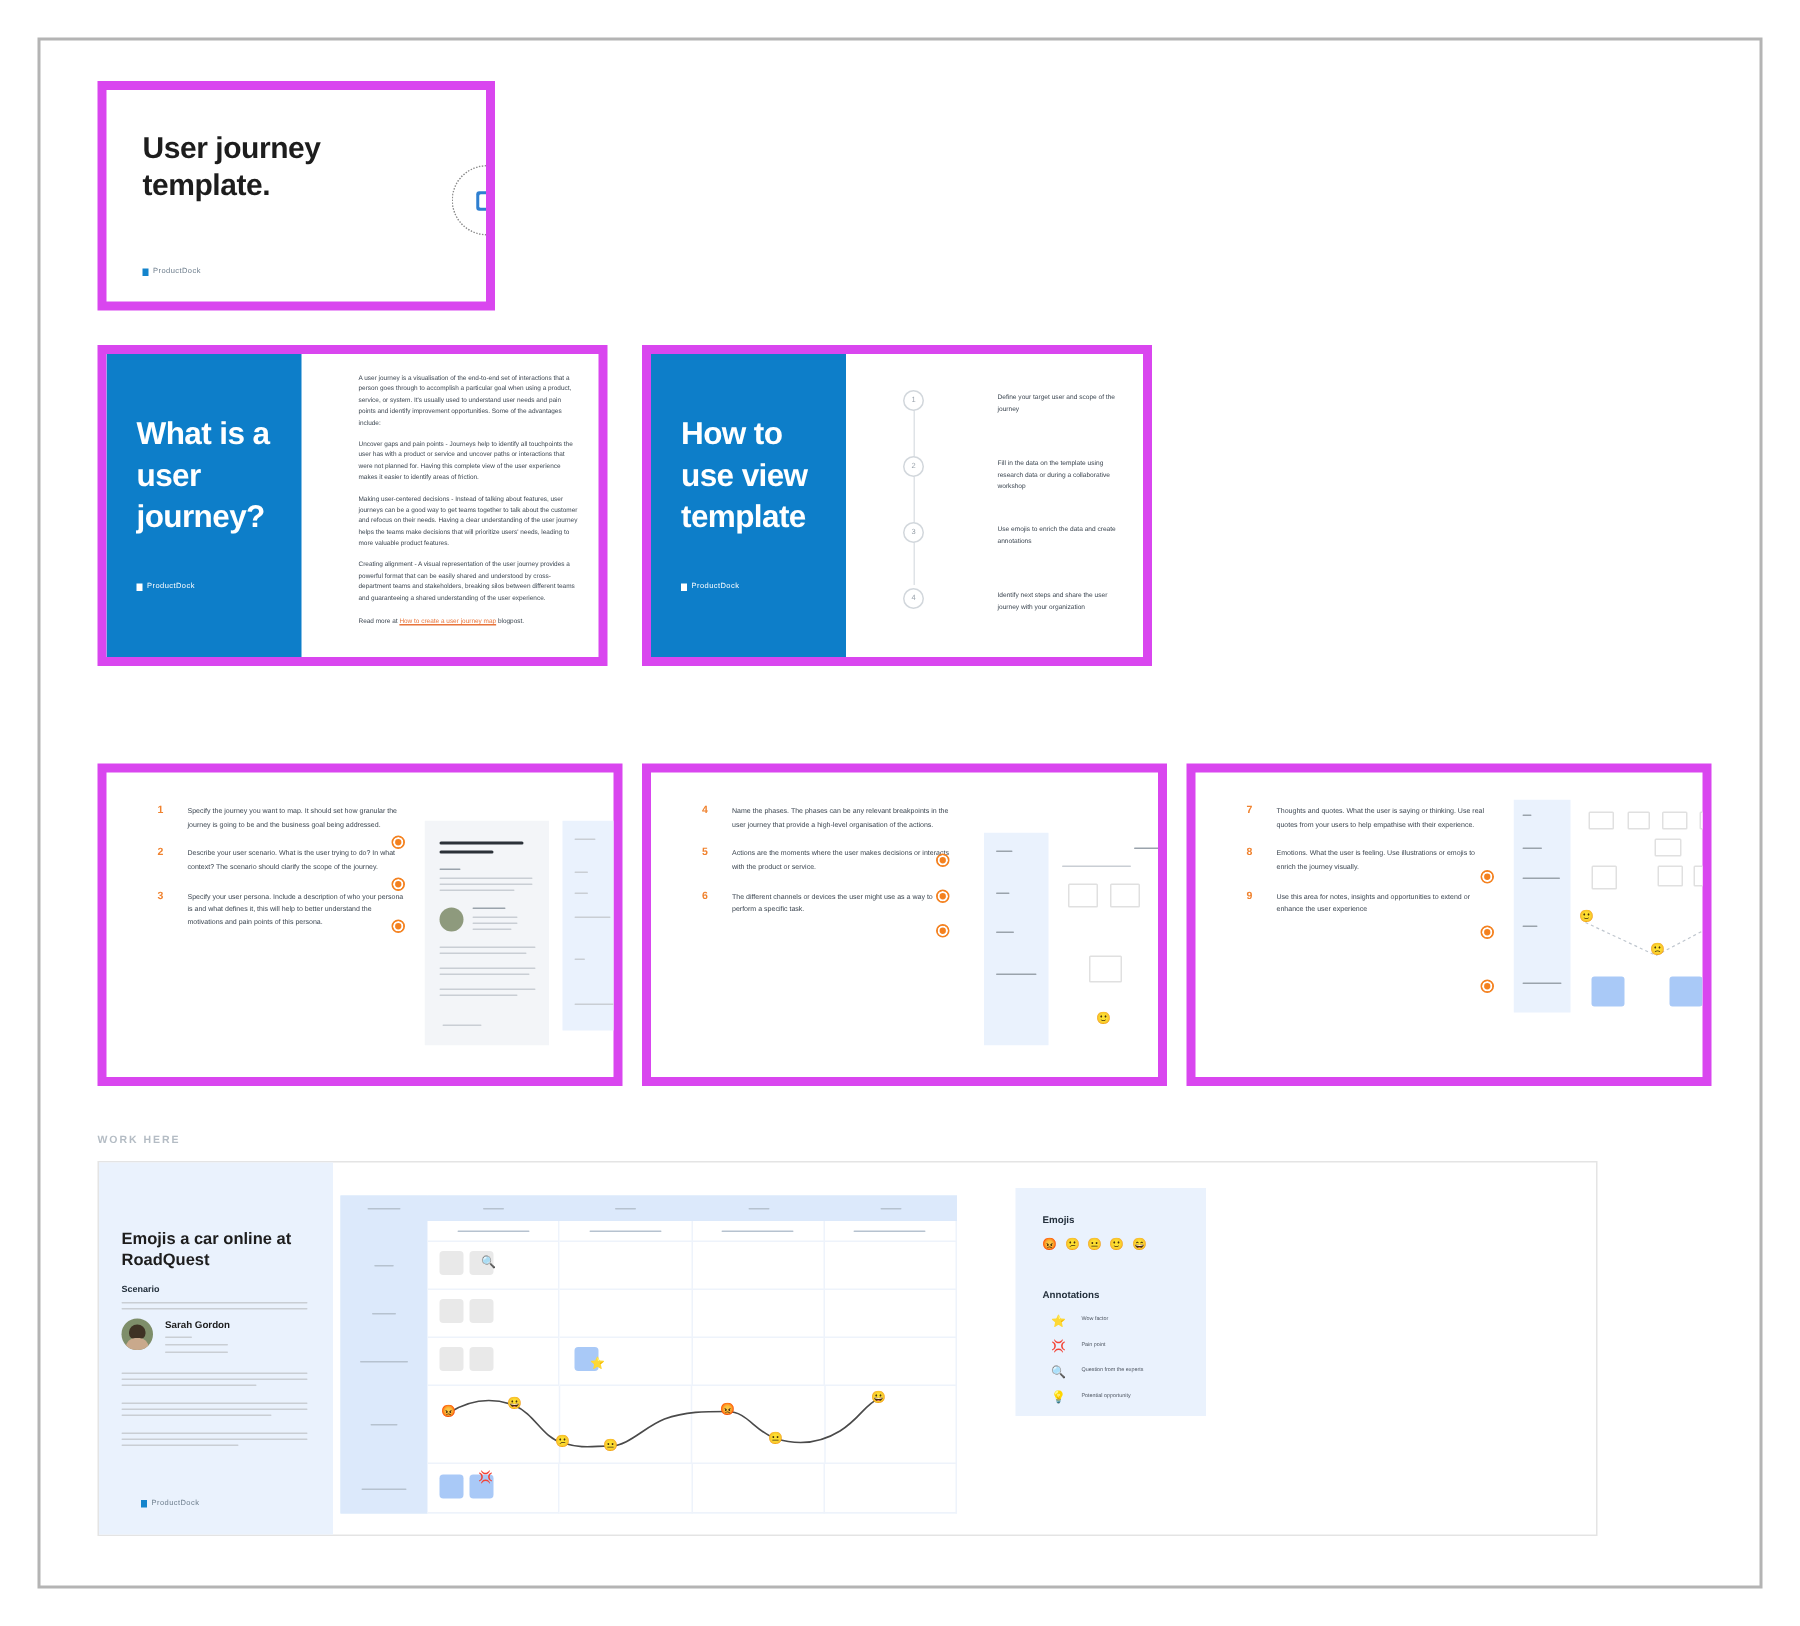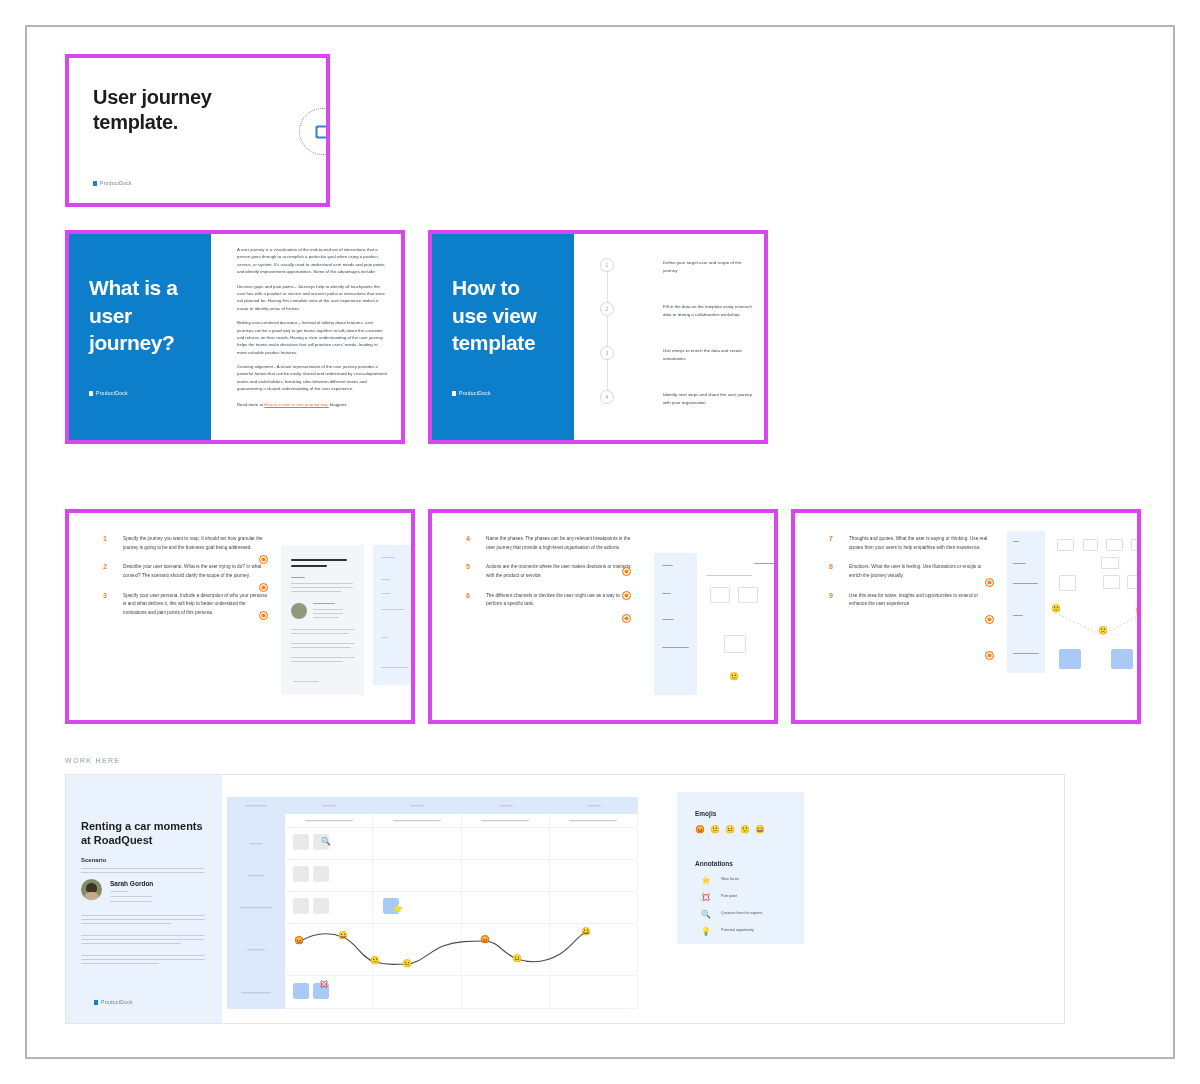--- a/index.html
+++ b/index.html
@@ -10,21 +10,21 @@
     font-family: "Liberation Sans", sans-serif;
     overflow: hidden;
   }
   .board {
     position: absolute; left: 25px; top: 25px;
     width: 1150px; height: 1034px;
     border: 2px solid #b4b4b4; background: #ffffff;
   }
 
   
-  .card { position: absolute; background: #fff; border: 4px solid #d946ef; overflow: hidden; }
+  .card { position: absolute; background: #fff; border: 6px solid #d946ef; overflow: hidden; }
 
   
   #title-card { left: 38px; top: 27px; width: 265px; height: 153px; }
   .title-head {
     position: absolute; left: 24px; top: 27px;
     font-size: 20px; font-weight: bold; color: #1d1d1d; line-height: 1.25;
     letter-spacing: -0.3px;
   }
   .stamp {
     position: absolute; left: 230px; top: 50px; width: 47px; height: 47px;
@@ -48,21 +48,21 @@
   }
   .pd-logo .mk { width: 4px; height: 5px; background: #1484cc; display: inline-block; }
   .pd-logo.on-blue { color: #ffffff; }
   .pd-logo.on-blue .mk { background: #ffffff; }
 
   
   .info-card { height: 214px; }
   #what-card { left: 38px; top: 203px; width: 340px; }
   #how-card  { left: 401px; top: 203px; width: 340px; }
   .info-blue {
-    position: absolute; left: 0; top: 0; bottom: 0; width: 142px;
+    position: absolute; left: 0; top: 0; bottom: 0; width: 130px;
     background: #0d7ec9;
   }
   .info-blue h2 {
     position: absolute; left: 20px; top: 40px; right: 10px;
     color: #fff; font-size: 21px; font-weight: bold; line-height: 1.32;
     letter-spacing: -0.4px;
   }
   .info-blue .pd-logo { left: 20px; bottom: 44px; }
   .info-body {
     position: absolute; left: 150px; top: 0; right: 0; bottom: 0;
@@ -404,21 +404,21 @@
       <div class="blk blue" style="left:52px;top:118px;width:22px;height:20px;"></div>
       <div class="blk blue" style="left:104px;top:118px;width:22px;height:20px;"></div>
     </div>
   </div>
 
   <div id="work-label">WORK HERE</div>
 
   <div id="work-canvas">
 
     <div id="scenario-pane">
-      <h3>Renting a car moments at RoadQuest</h3>
+      <h3>Emojis a car online at RoadQuest</h3>
       <div class="sc-title">Scenario</div>
       <div class="ln" style="left:15px;top:93px;width:124px;"></div>
       <div class="ln" style="left:15px;top:97px;width:124px;"></div>
       <div class="persona-ava"></div>
       <div class="persona-name">Sarah Gordon</div>
       <div class="ln" style="left:44px;top:116px;width:18px;"></div>
       <div class="ln" style="left:44px;top:121px;width:42px;"></div>
       <div class="ln" style="left:44px;top:126px;width:42px;"></div>
       <div class="ln" style="left:15px;top:140px;width:124px;"></div>
       <div class="ln" style="left:15px;top:144px;width:124px;"></div>

